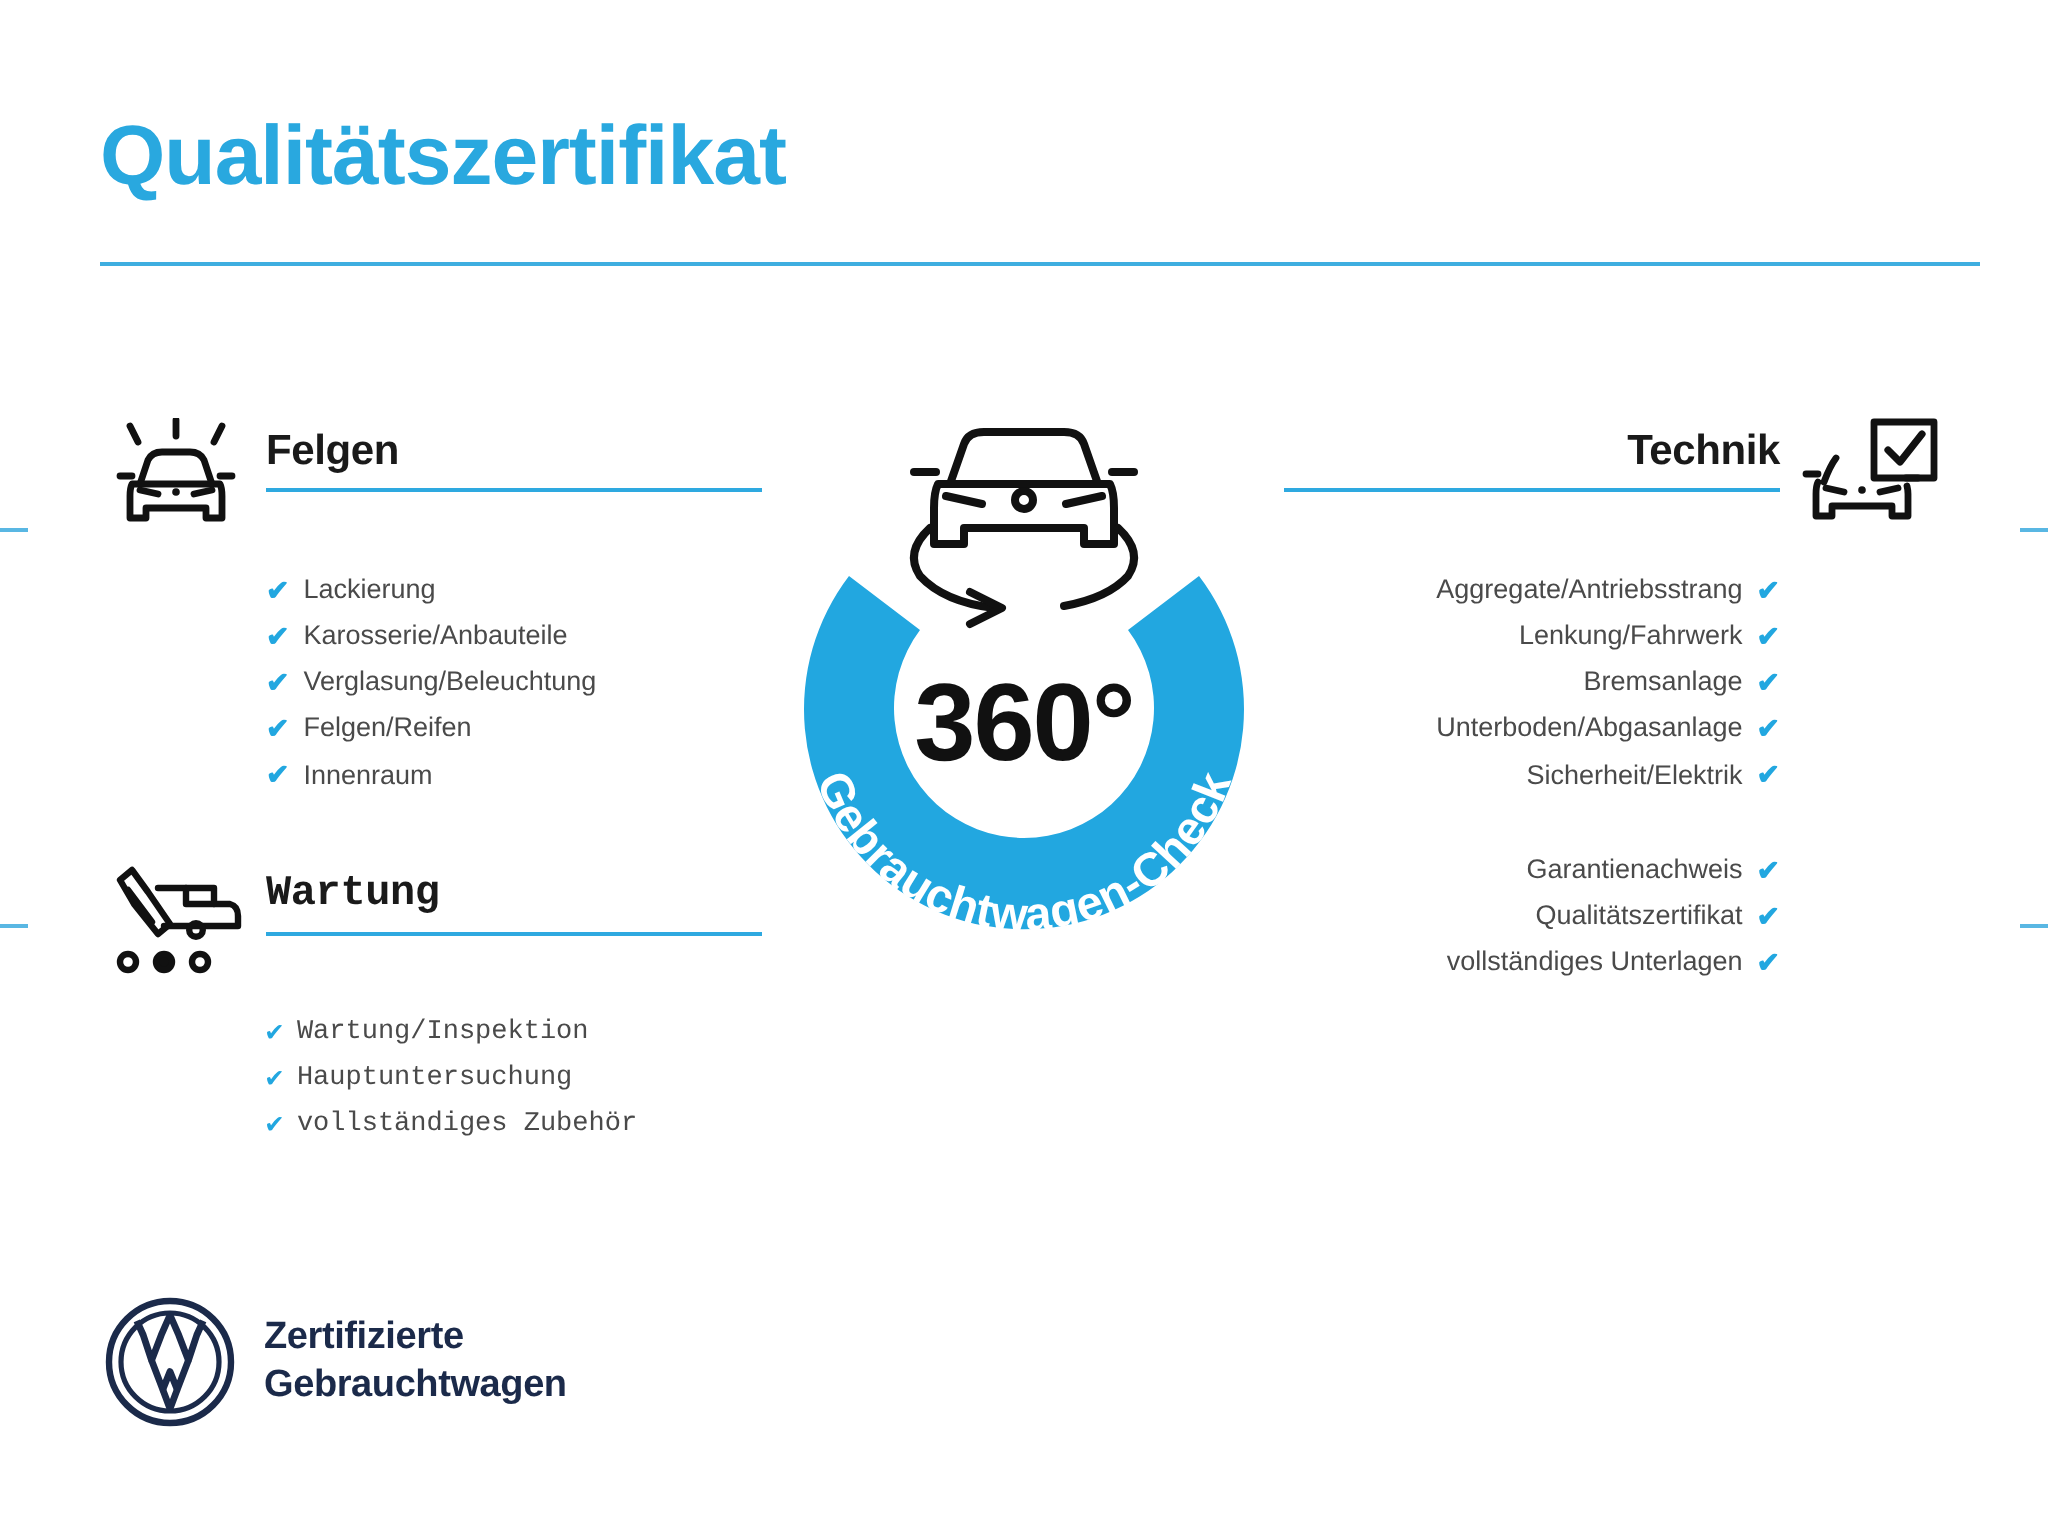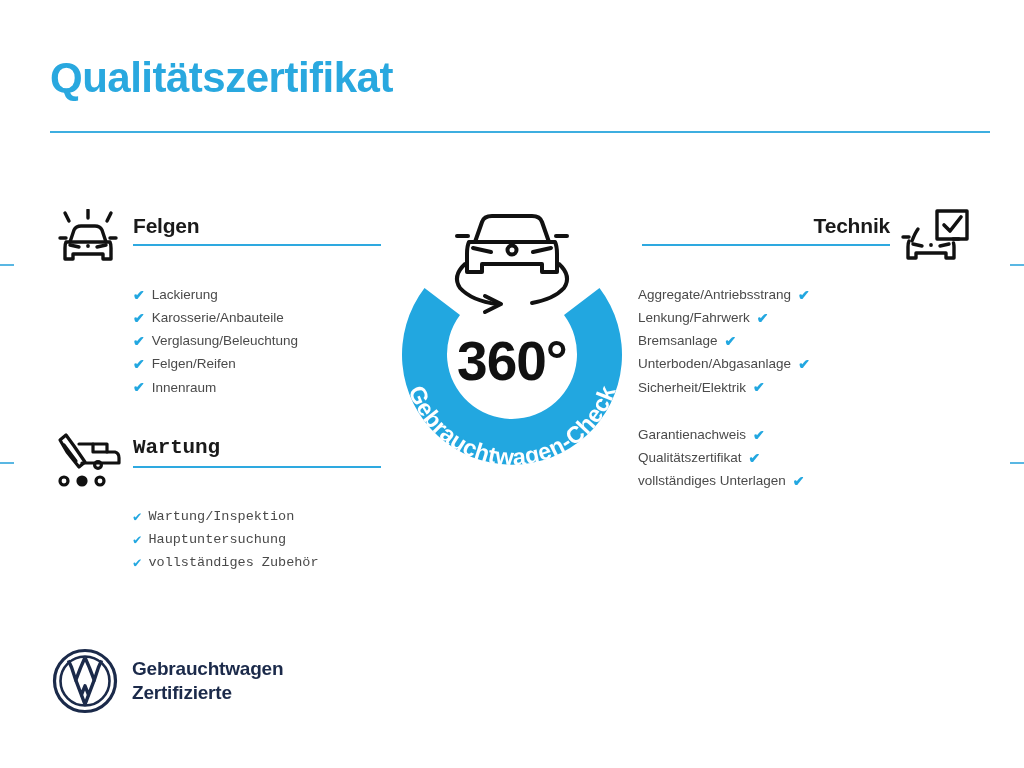--- a/index.html
+++ b/index.html
@@ -104,21 +104,21 @@
     color: #4a4a4a;
     line-height: 1;
     padding: 4.6px 0;
     white-space: nowrap;
     display: flex;
     align-items: center;
   }
   .section.left .check-list  { padding-left: 88px; }
   .section.right .check-list { padding-right: 88px; justify-content: flex-end; }
   .section.left .check-list li  { justify-content: flex-start; }
-  .section.right .check-list li { }
+  .section.right .check-list li { justify-content: flex-end; }
 
   .tick {
     color: #22A7E0;
     font-size: 14px;
     font-weight: bold;
     line-height: 1;
   }
   .section.left .tick  { margin-right: 7px; }
   .section.right .tick { margin-left: 7px; }
 
@@ -363,18 +363,18 @@
       <svg width="66" height="66" viewBox="0 0 66 66" fill="none">
         <circle cx="33" cy="33" r="30.5" stroke="#1B2A4A" stroke-width="3.2" fill="none"></circle>
         <circle cx="33" cy="33" r="24.5" stroke="#1B2A4A" stroke-width="2.6" fill="none"></circle>
         <path d="M33 9.5 L37.4 19.6 L42.2 32.2 L46.4 19.5 L49.6 12.4
                  M33 9.5 L28.6 19.6 L23.8 32.2 L19.6 19.5 L16.4 12.4" stroke="#1B2A4A" stroke-width="3.4" stroke-linejoin="round" fill="none"></path>
         <path d="M23.8 32.2 L29.4 46.8 L33 37.8 L36.6 46.8 L42.2 32.2" stroke="#1B2A4A" stroke-width="3.4" stroke-linejoin="round" fill="none"></path>
         <path d="M29.4 46.8 L33 56.4 L36.6 46.8" stroke="#1B2A4A" stroke-width="3.4" stroke-linejoin="round" fill="none"></path>
       </svg>
     </div>
     <div class="vw-text">
+      <div>Zertifizierte</div>
       <div>Gebrauchtwagen</div>
-      <div>Zertifizierte</div>
     </div>
   </div>
 
 </div>
 
 </body></html>

